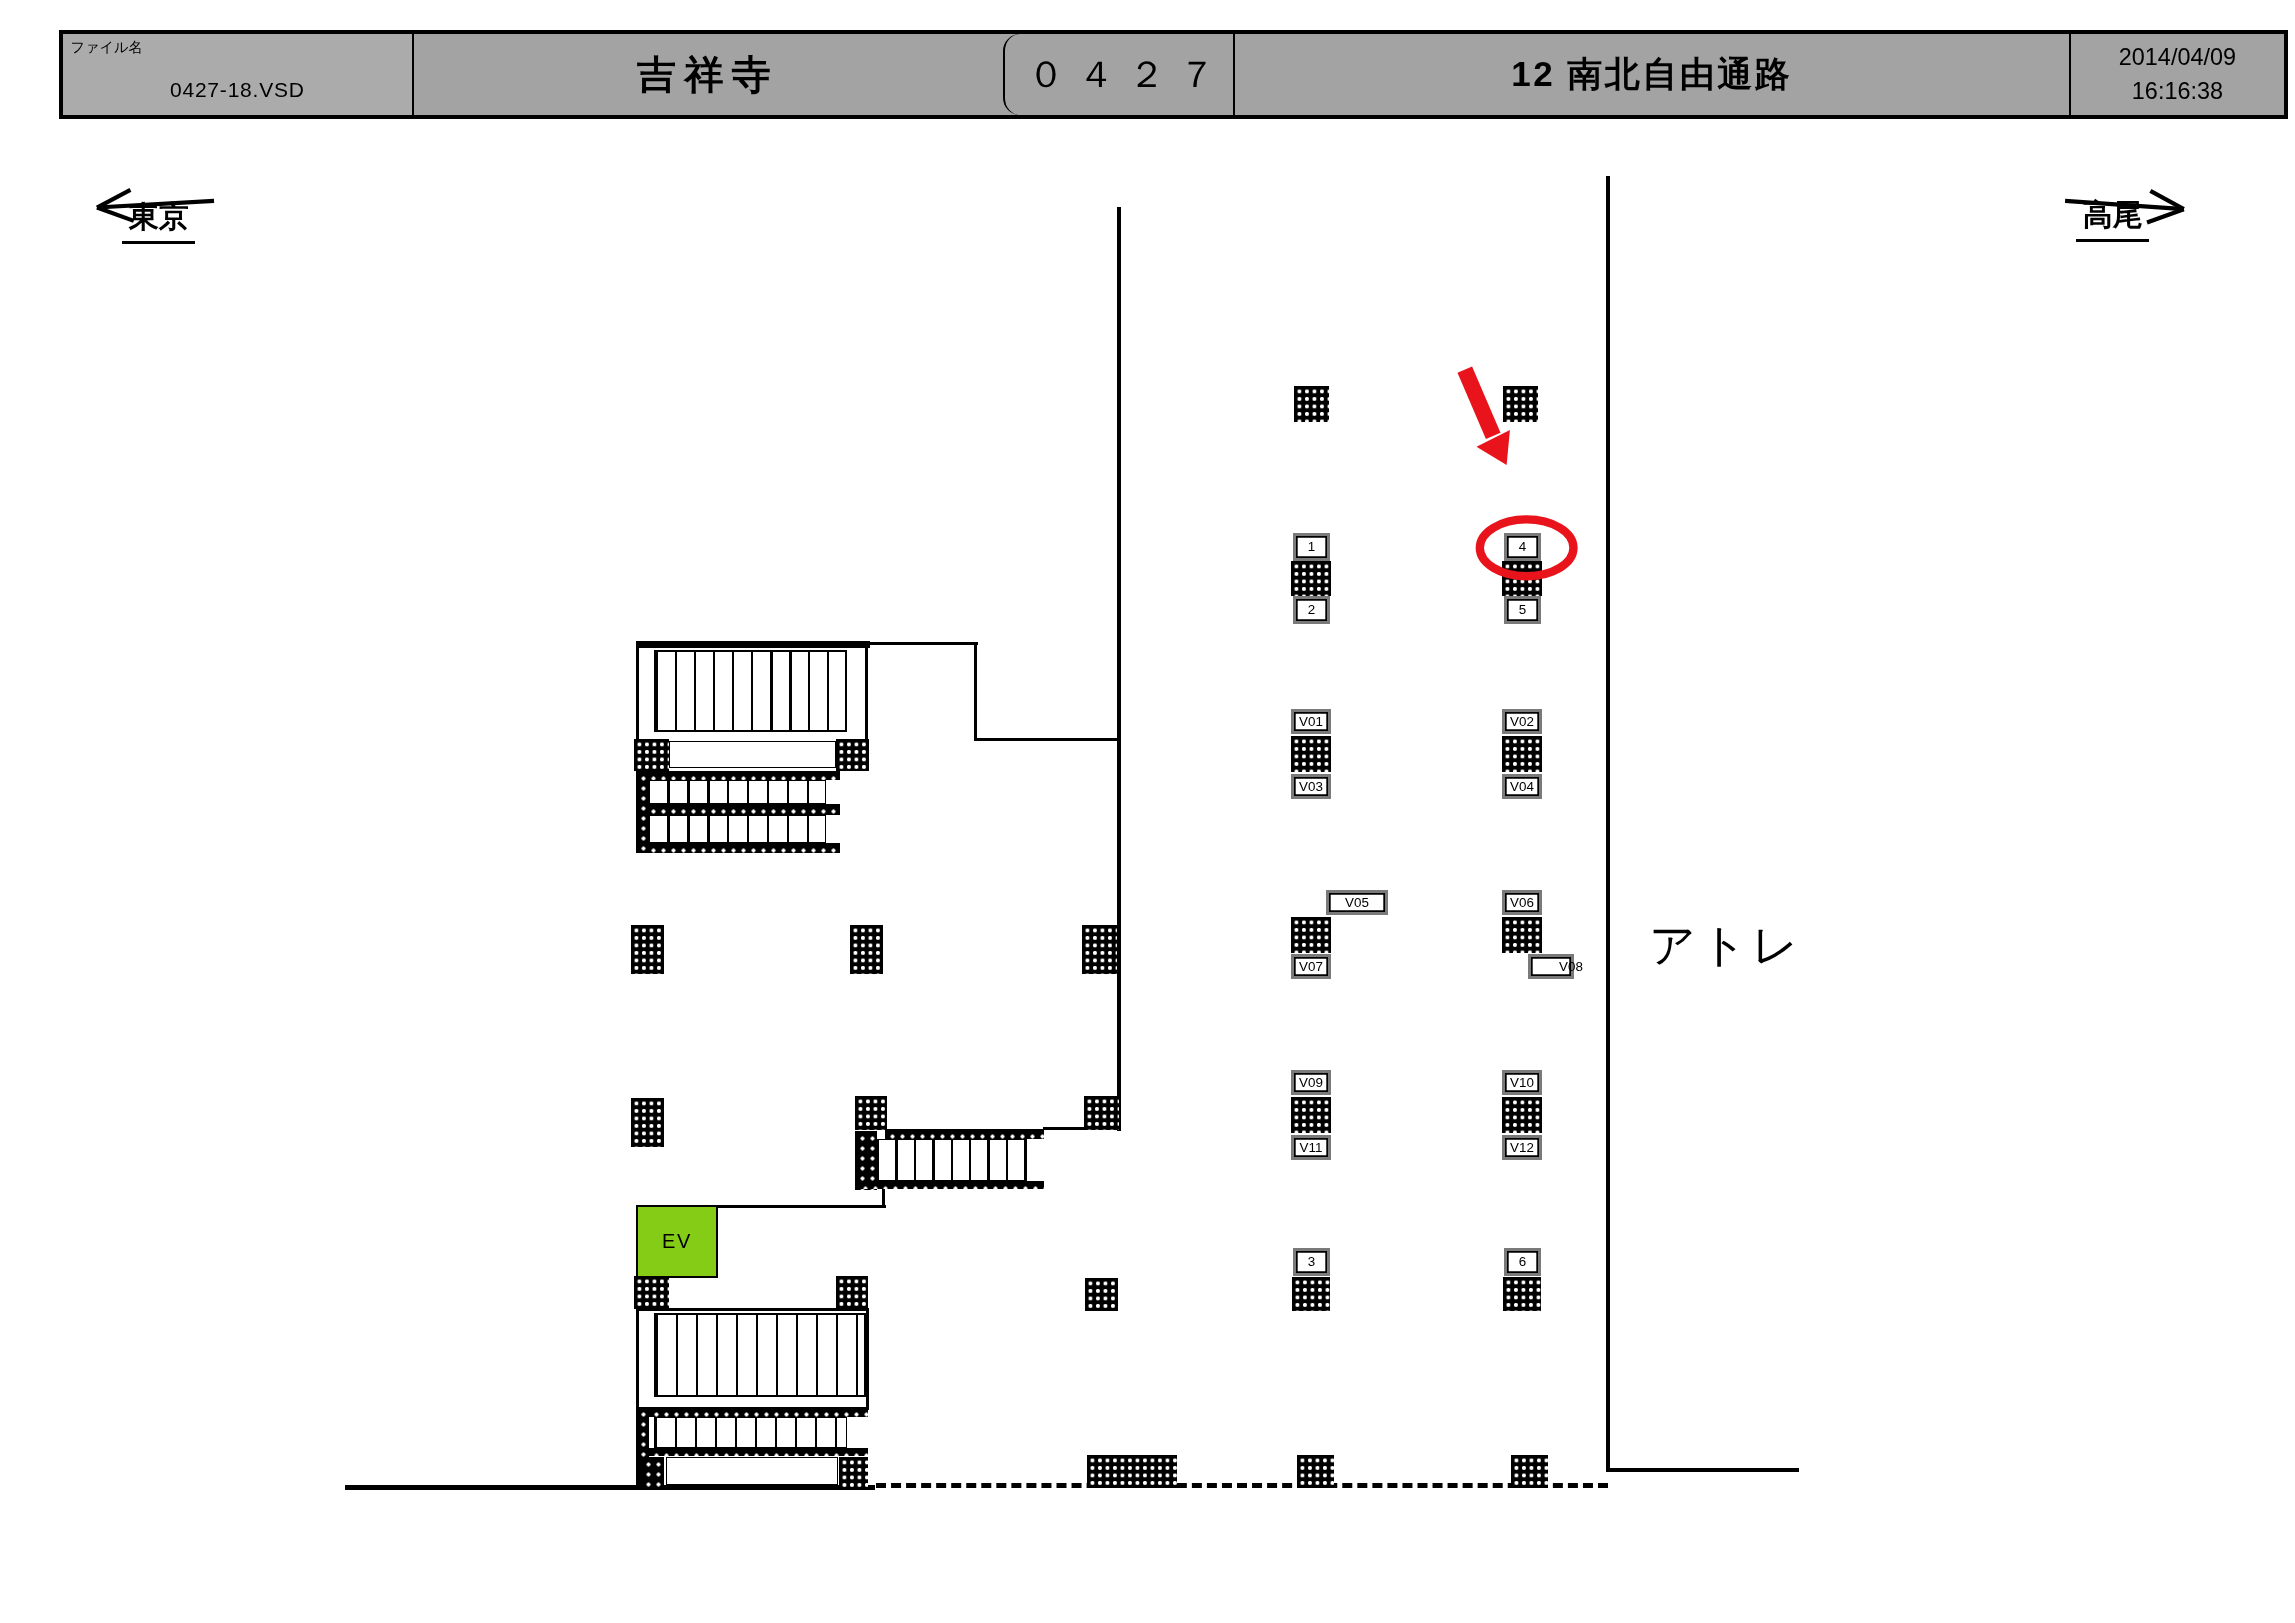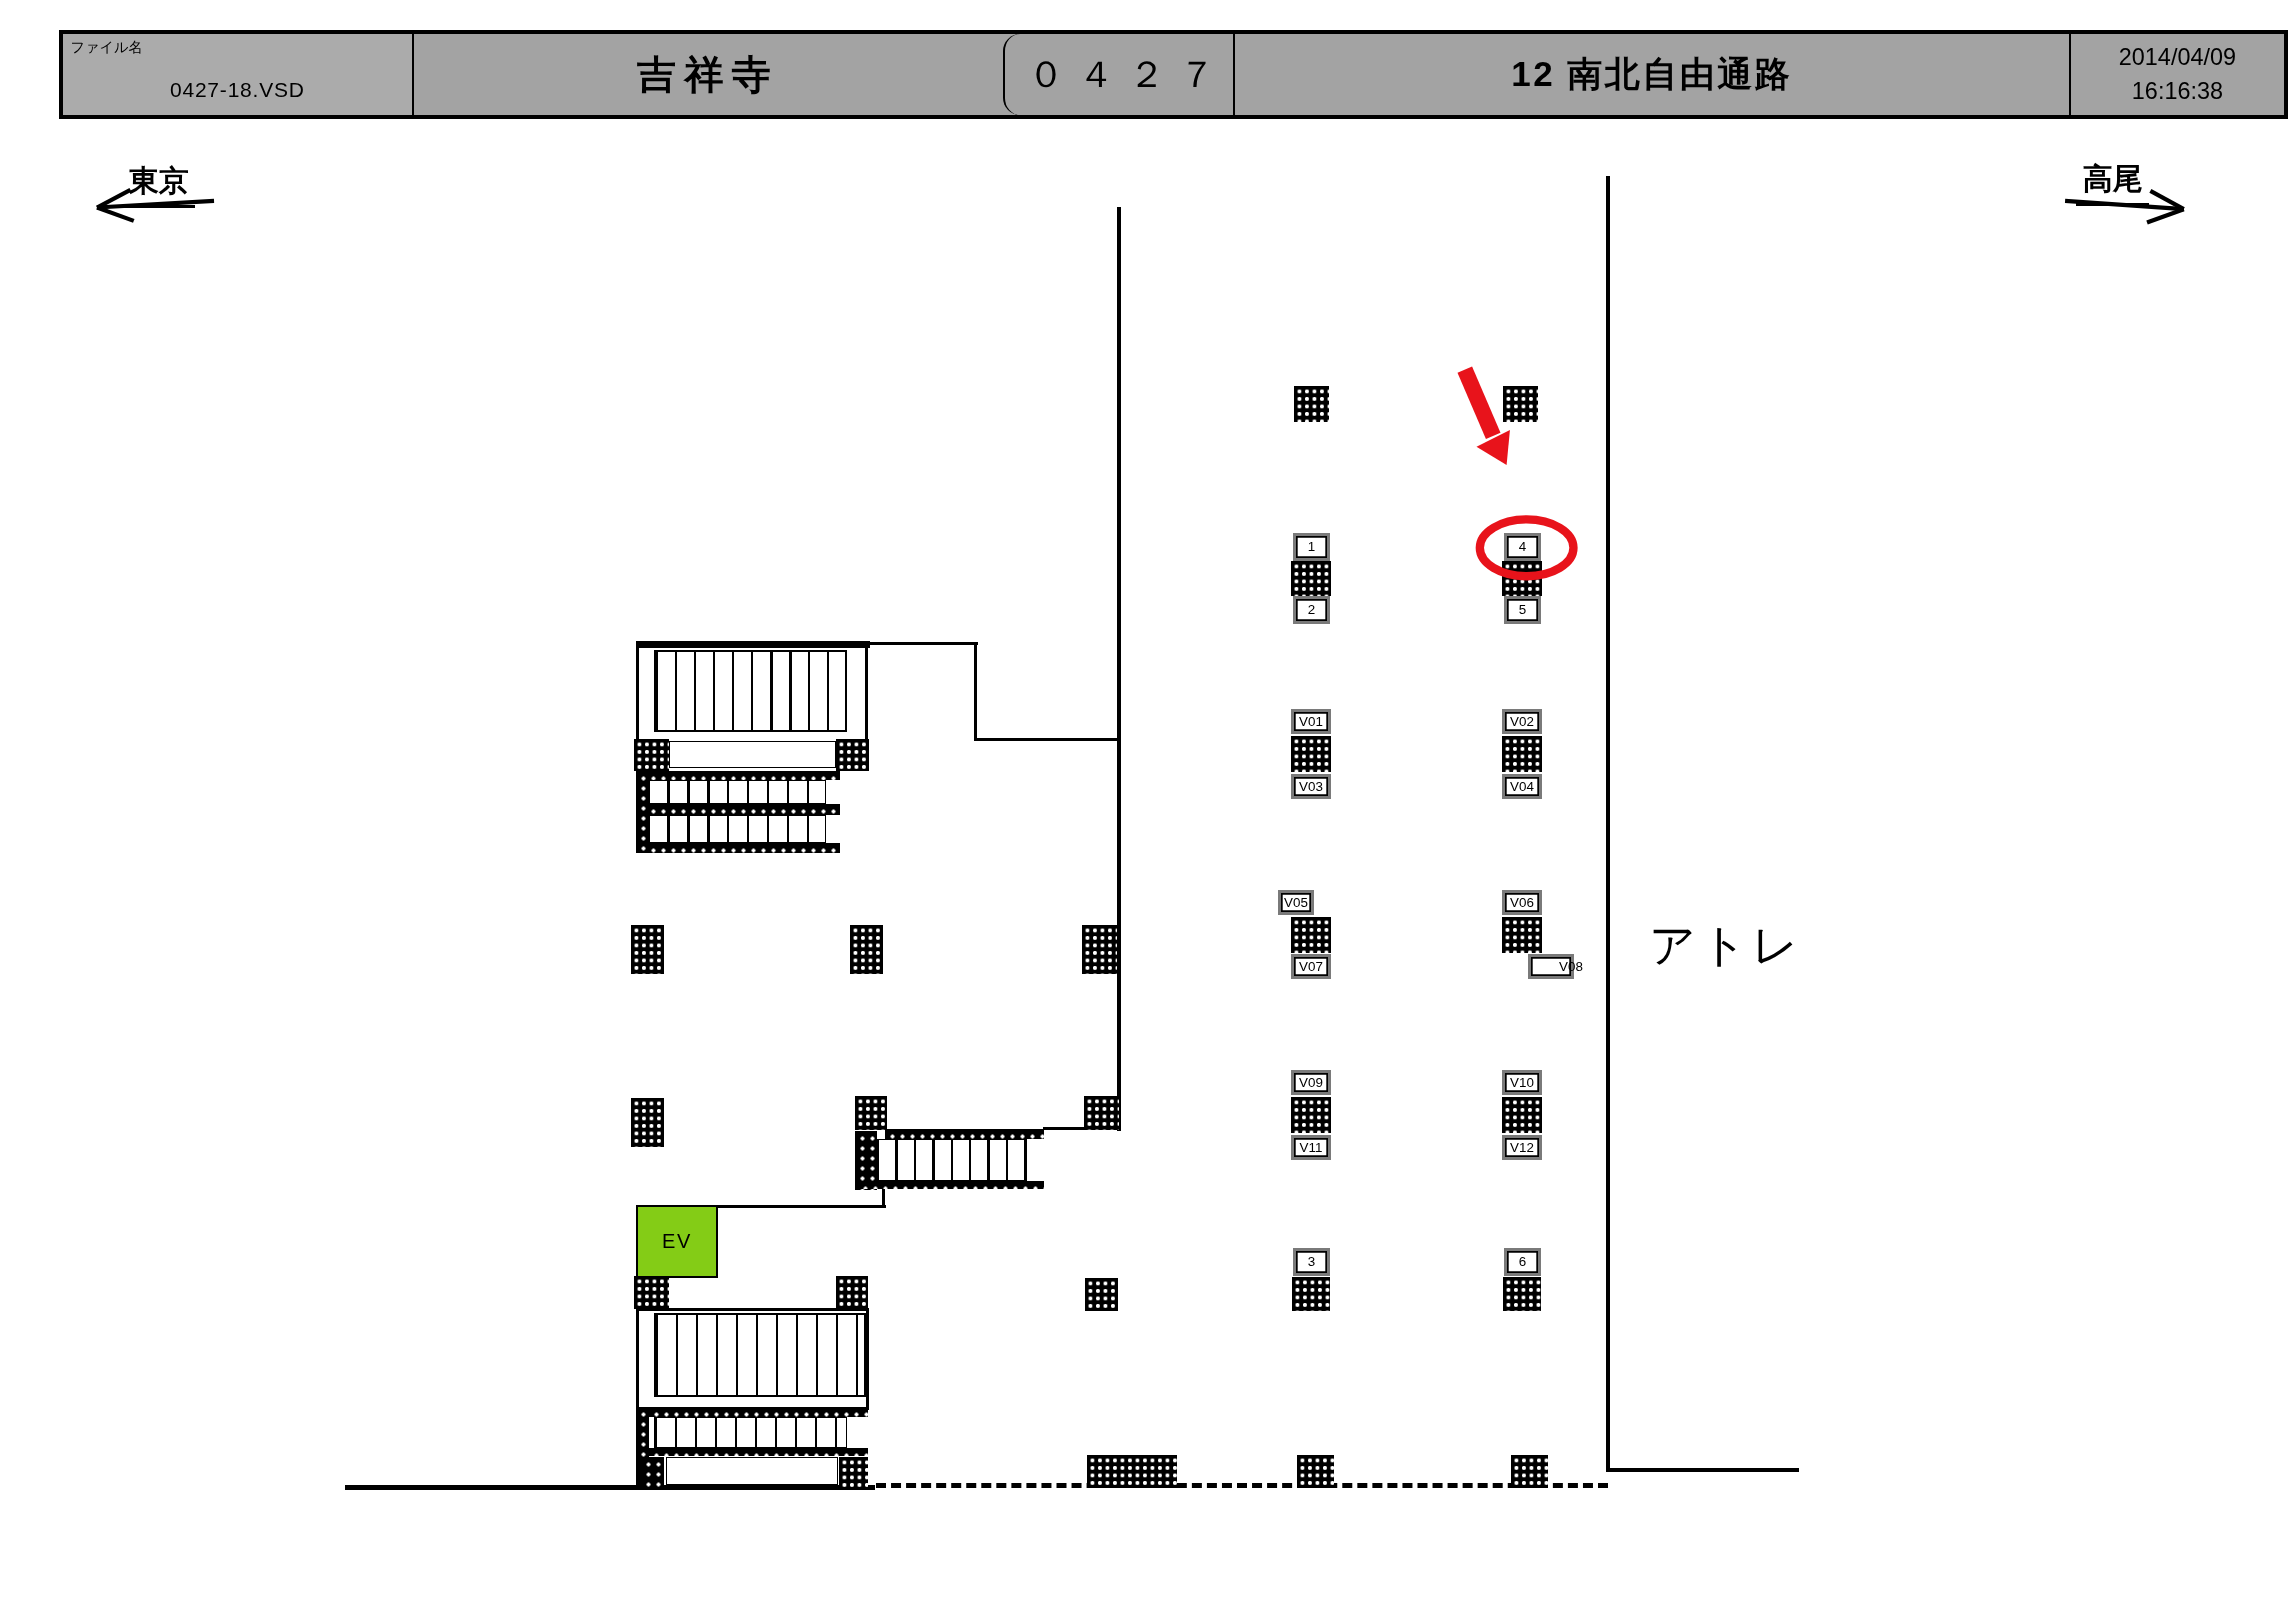--- a/index.html
+++ b/index.html
@@ -17,21 +17,21 @@
   #h-file .flabel{position:absolute;top:4.2px;left:7.5px;font-size:14.2px;}
   #h-file .fvalue{position:absolute;bottom:13.4px;left:0;width:100%;
                   text-align:center;font-size:21px;letter-spacing:0.8px;}
   #h-station{width:593px;font-size:39px;font-weight:700;letter-spacing:8.4px;}
   #h-code{width:231px;font-size:37px;letter-spacing:13.4px;padding-left:19px;border-radius:17px;}
   #h-title{width:839px;font-size:35px;font-weight:700;letter-spacing:2.5px;}
   #h-date{width:216px;flex-direction:column;font-size:23.4px;line-height:1.45;}
 
   
   .dir{position:absolute;font-size:30px;font-weight:700;
-       border-bottom:3.3px solid #000;padding:0 6.7px 2.5px;}
+       border-bottom:3.3px solid #000;padding:0 6.7px 2.5px;margin-top:36px;}
   #dir-left{left:122px;top:161px;}
   #dir-right{left:2076px;top:159px;}
 
   
   .wall{position:absolute;background:#000;}
   .dashline{position:absolute;border-top:5px dashed #000;background:transparent;}
   .pillar{position:absolute;background-color:#000;
           background-image:radial-gradient(#fff 1.8px,transparent 2.2px);
           background-size:7.5px 7.5px;background-position:1.7px 1.7px;}
   .dotband{position:absolute;background-color:#000;
@@ -133,21 +133,21 @@
     <div class="pillar" style="left: 1502px; top: 561px; width: 40px; height: 35px;"></div>
     <div class="sign sign-s5" style="left: 1504px; top: 596px; width: 37px; height: 28.4px;">5</div>
     <div class="sign sign-s3" style="left: 1293px; top: 1248px; width: 37px; height: 28.4px;">3</div>
     <div class="sign sign-s6" style="left: 1504px; top: 1248px; width: 37px; height: 28.4px;">6</div>
     <div class="sign sign-v01" style="left: 1291px; top: 709px; width: 40px; height: 25px;">V01</div>
     <div class="pillar" style="left: 1291px; top: 736px; width: 40px; height: 36px;"></div>
     <div class="sign sign-v03" style="left: 1291px; top: 774px; width: 40px; height: 25px;">V03</div>
     <div class="sign sign-v02" style="left: 1502px; top: 709px; width: 40px; height: 25px;">V02</div>
     <div class="pillar" style="left: 1502px; top: 736px; width: 40px; height: 36px;"></div>
     <div class="sign sign-v04" style="left: 1502px; top: 774px; width: 40px; height: 25px;">V04</div>
-    <div class="sign sign-v05" style="left: 1278px; top: 890px; width: 36px; height: 25px;">V05</div>
+    <div class="sign sign-v05" style="left: 1326px; top: 890px; width: 62px; height: 25px;">V05</div>
     <div class="pillar" style="left: 1291px; top: 917px; width: 40px; height: 36px;"></div>
     <div class="sign sign-v07" style="left: 1291px; top: 954px; width: 40px; height: 25px;">V07</div>
     <div class="sign sign-v06" style="left: 1502px; top: 890px; width: 40px; height: 25px;">V06</div>
     <div class="pillar" style="left: 1502px; top: 917px; width: 40px; height: 36px;"></div>
     <div class="sign sign-v08" style="left: 1528px; top: 954px; width: 40px; height: 25px; padding-left: 40px;">V08</div>
     <div class="sign sign-v09" style="left: 1291px; top: 1070px; width: 40px; height: 25px;">V09</div>
     <div class="pillar" style="left: 1291px; top: 1097px; width: 40px; height: 36px;"></div>
     <div class="sign sign-v11" style="left: 1291px; top: 1135px; width: 40px; height: 25px;">V11</div>
     <div class="sign sign-v10" style="left: 1502px; top: 1070px; width: 40px; height: 25px;">V10</div>
     <div class="pillar" style="left: 1502px; top: 1097px; width: 40px; height: 36px;"></div>

